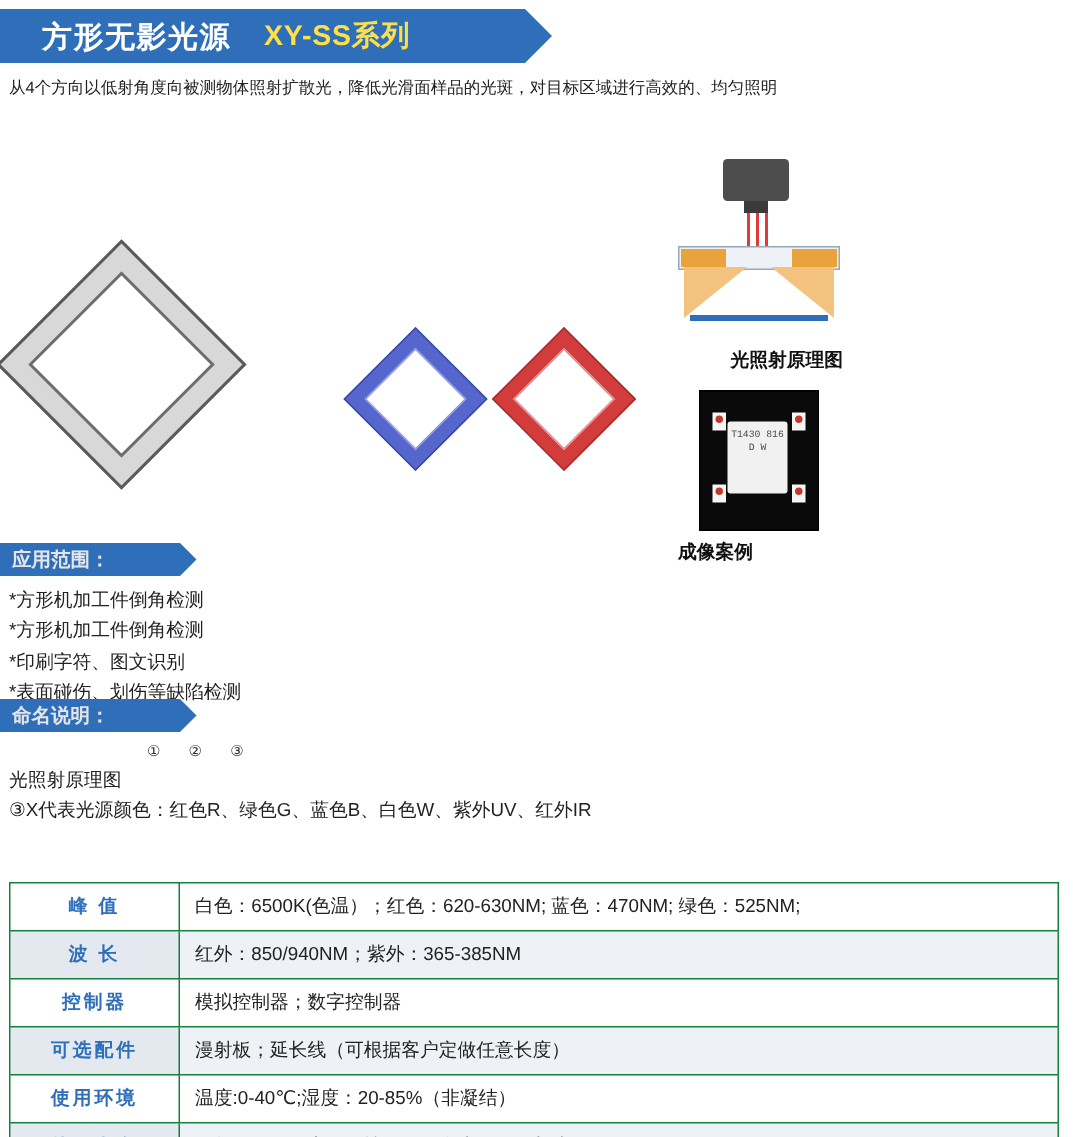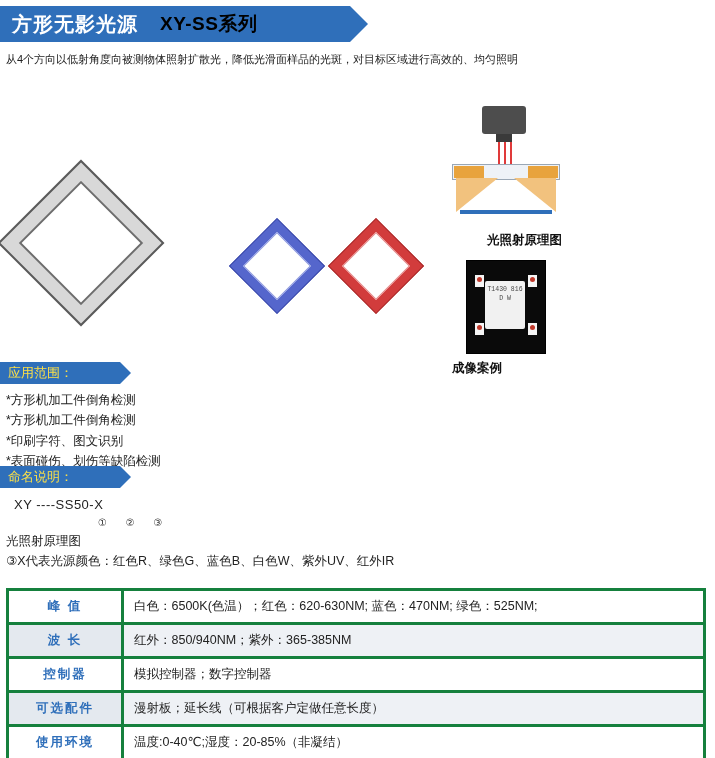--- a/index.html
+++ b/index.html
@@ -19,42 +19,42 @@
   
   .header-bar {
     position: absolute;
     left: 0;
     top: 6px;
     width: 350px;
     height: 36px;
     background: #2f6fba;
     display: flex;
     align-items: center;
-    padding-left: 12px;
+    padding-left: 28px;
     box-sizing: border-box;
   }
   .header-bar:after {
     content: "";
     position: absolute;
     right: -18px;
     top: 0;
     width: 0;
     height: 0;
     border-top: 18px solid transparent;
     border-bottom: 18px solid transparent;
     border-left: 18px solid #2f6fba;
   }
   .header-title {
     color: #ffffff;
     font-size: 20px;
     font-weight: bold;
     letter-spacing: 1px;
   }
   .header-sub {
-    color: #000000;
+    color: #fde047;
     font-size: 19px;
     font-weight: bold;
     margin-left: 22px;
     letter-spacing: 0.5px;
   }
 
   .intro {
     position: absolute;
     left: 6px;
     top: 52px;
@@ -283,23 +283,23 @@
     color: #111111;
   }
 
   
   .sect-bar {
     position: absolute;
     left: 0;
     width: 120px;
     height: 22px;
     background: #2f6fba;
-    color: #fde047;
+    color: #e5e5e5;
     font-size: 13px;
-    font-weight: normal;
+    font-weight: bold;
     display: flex;
     align-items: center;
     padding-left: 8px;
     box-sizing: border-box;
   }
   .sect-bar:after {
     content: "";
     position: absolute;
     right: -11px;
     top: 0;
@@ -345,21 +345,21 @@
   
   .spec-table {
     position: absolute;
     left: 6px;
     top: 588px;
     width: 700px;
     border-collapse: collapse;
     font-size: 12.5px;
   }
   .spec-table td {
-    border: 3px solid #15803d;
+    border: 1px solid #15803d;
     padding: 7px 10px;
     vertical-align: middle;
     color: #222222;
   }
   .spec-table td.label {
     width: 92px;
     text-align: center;
     color: #2f6fba;
     font-weight: bold;
     letter-spacing: 2px;
@@ -434,21 +434,20 @@
   <div>*方形机加工件倒角检测</div>
   <div>*方形机加工件倒角检测</div>
   <div>*印刷字符、图文识别</div>
   <div>*表面碰伤、划伤等缺陷检测</div>
 </div>
 
 <div class="sect-bar" id="naming-bar">
   <span>命名说明：</span>
 </div>
 <div class="naming-block">
-  <div class="code-line">XY ----SS50-X</div>
   <div class="code-marks">① ② ③</div>
   <div>光照射原理图</div>
   <div>③X代表光源颜色：红色R、绿色G、蓝色B、白色W、紫外UV、红外IR</div>
 </div>
 
 <table class="spec-table">
   <tbody>
     <tr>
       <td class="label">峰  值</td>
       <td>白色：6500K(色温）；红色：620-630NM; 蓝色：470NM; 绿色：525NM;</td>

